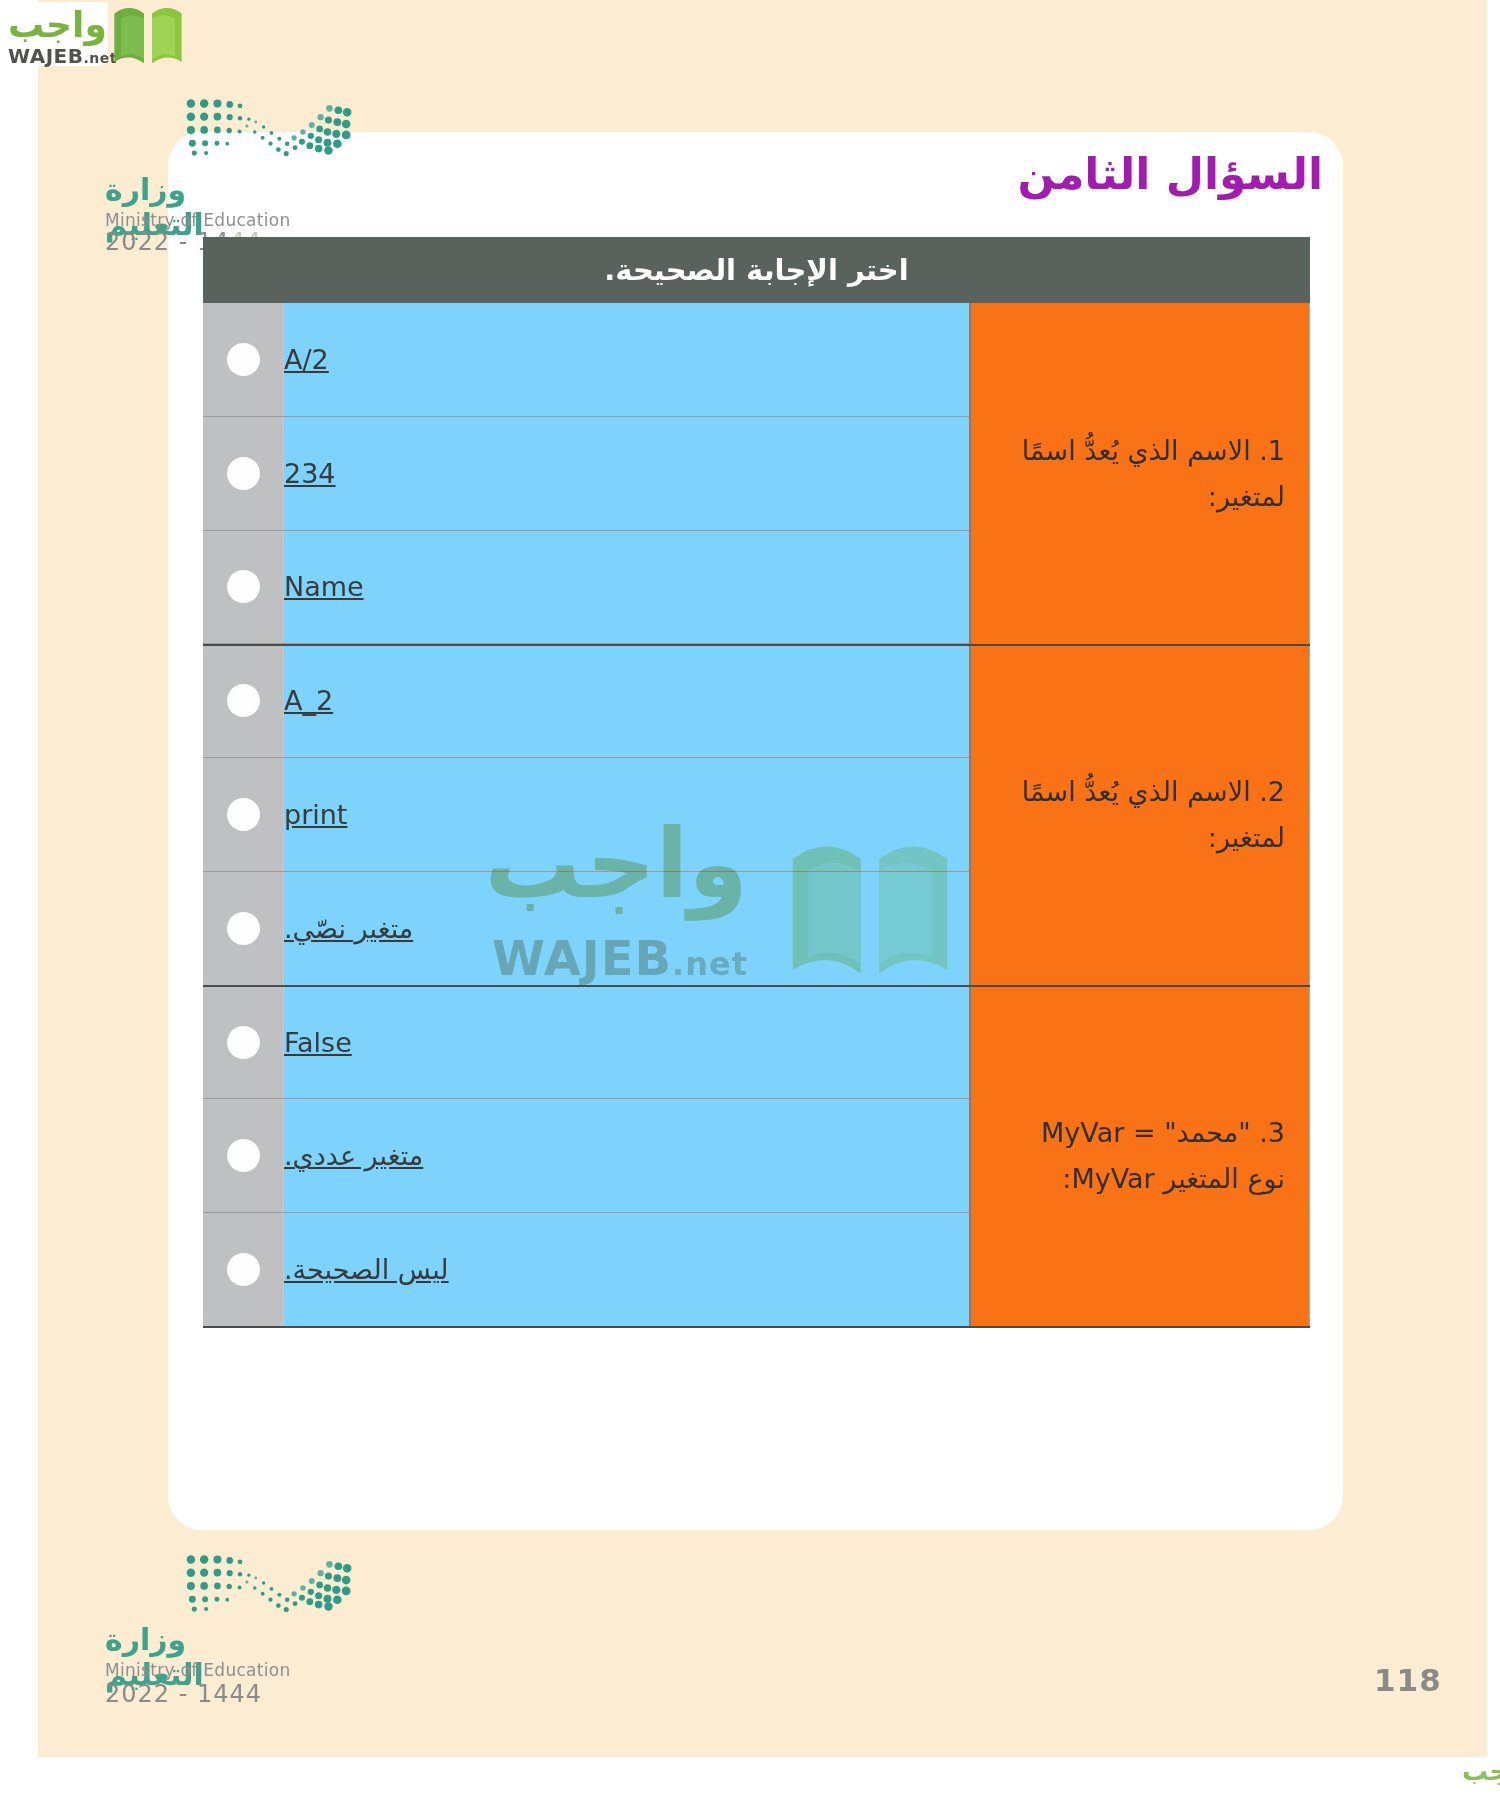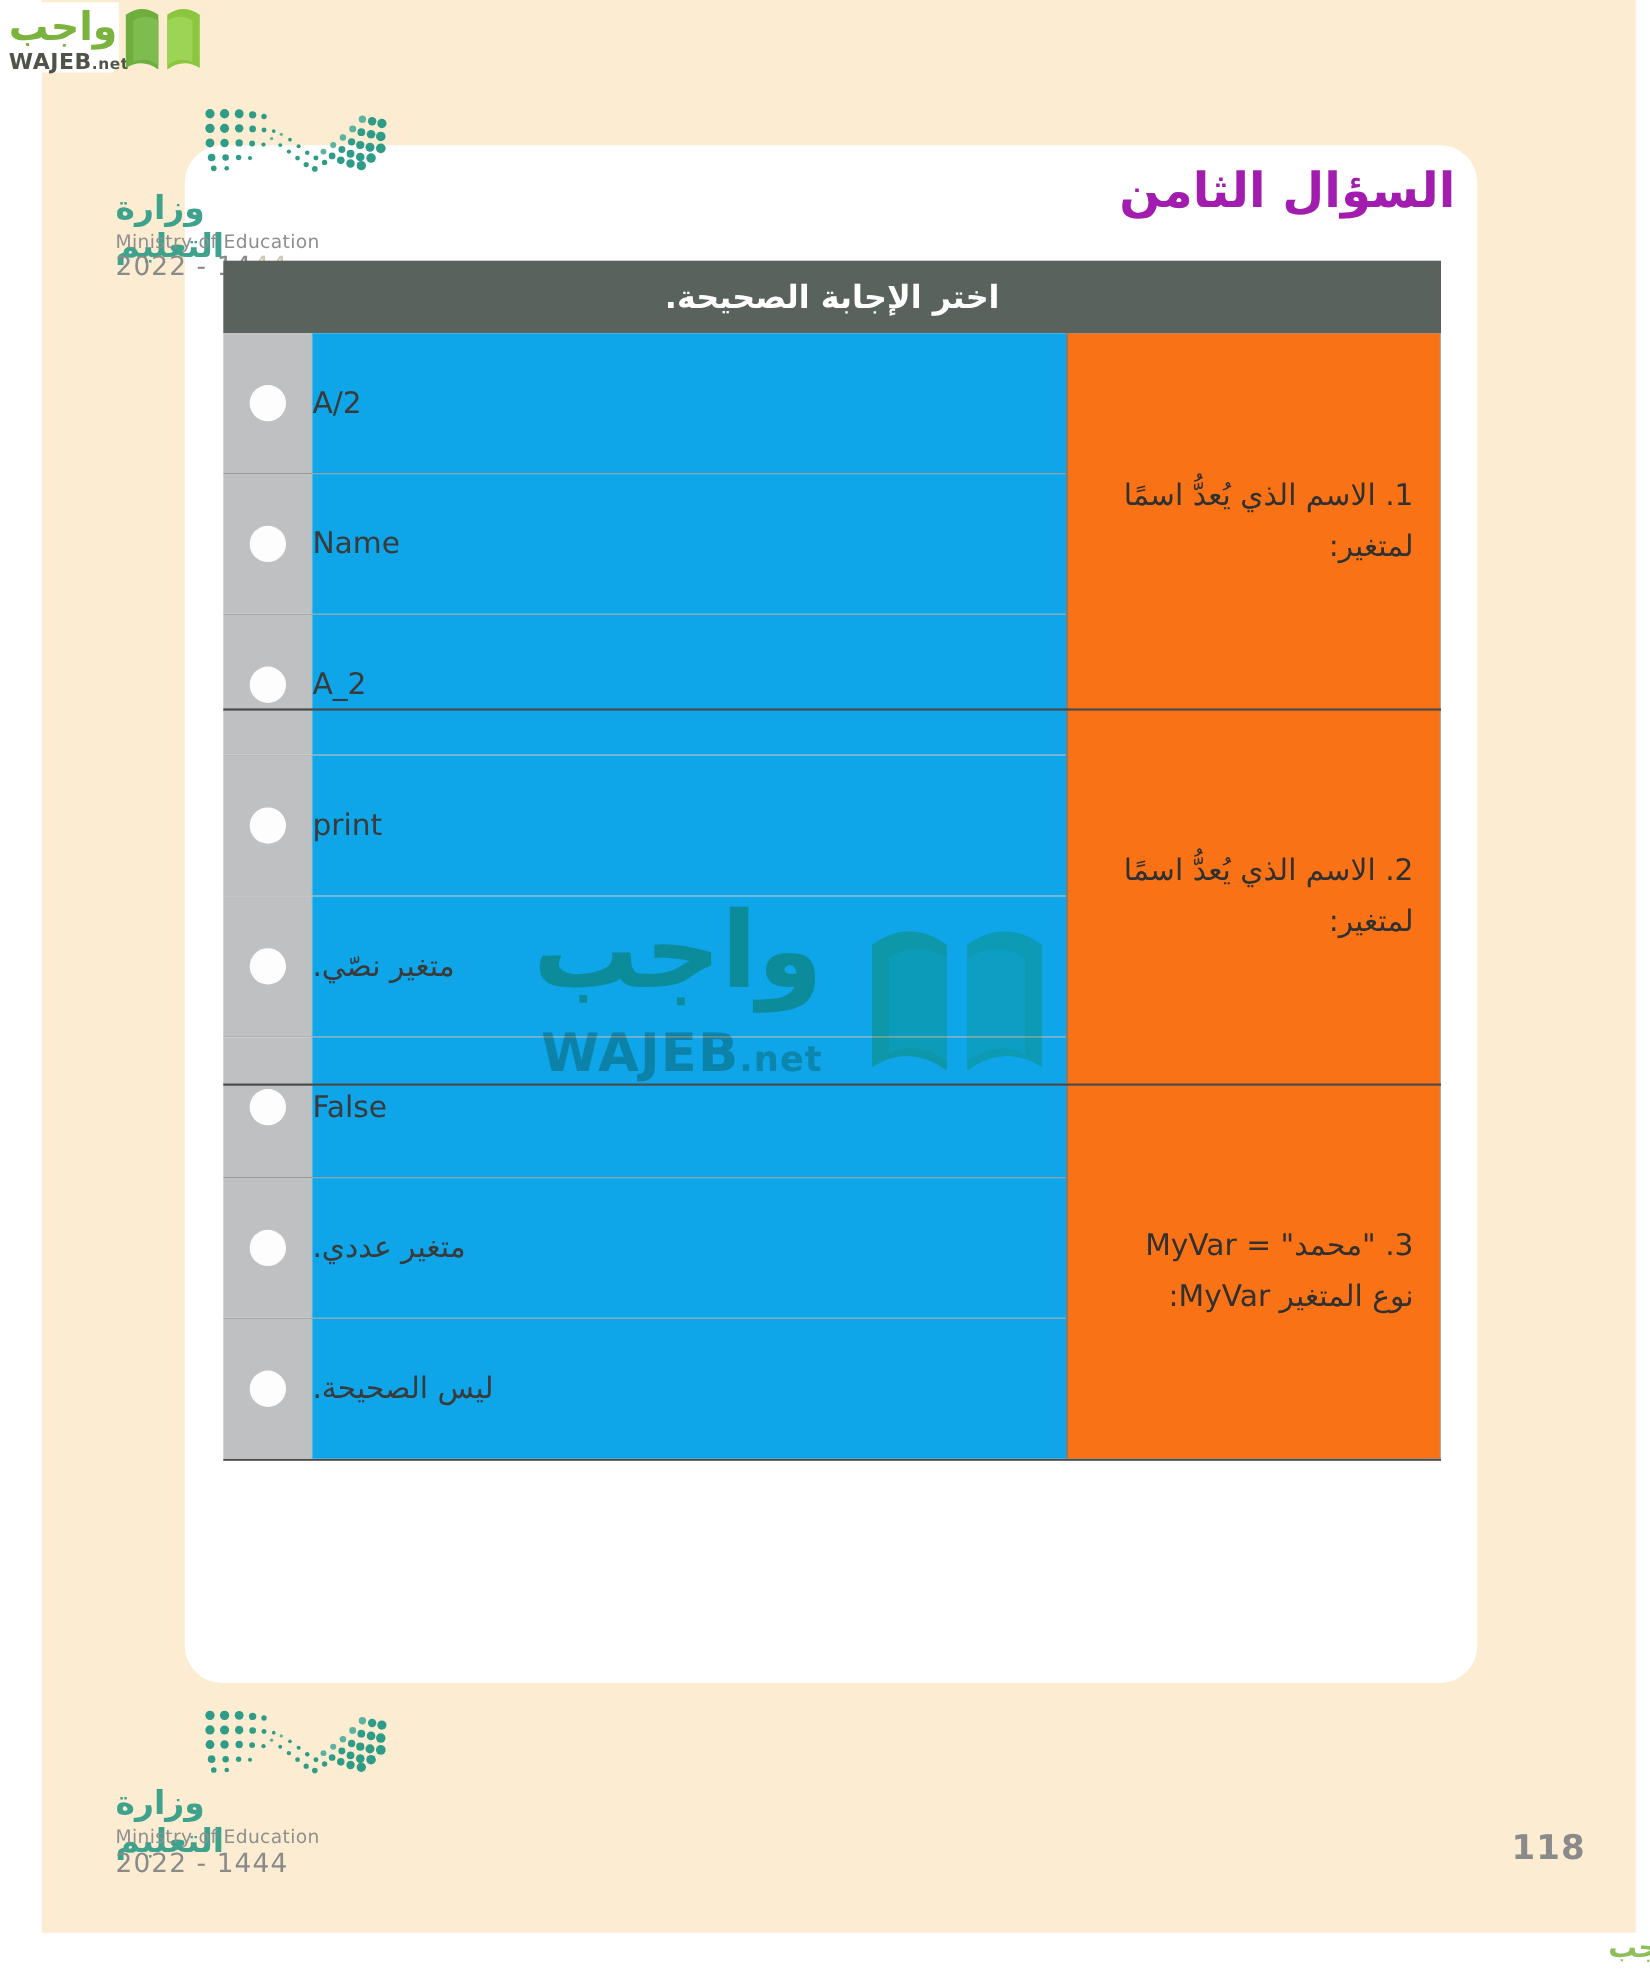--- a/index.html
+++ b/index.html
@@ -72,24 +72,24 @@
   .row{flex:1;display:flex;border-bottom:1px solid #9b9b9b;}
   .row:last-child{border-bottom:none;}
   .rcell{
     width:80px;background:#bfc0c2;
     display:flex;align-items:center;justify-content:center;
   }
   .radio{
     width:33px;height:33px;border-radius:50%;background:#fdfdfd;display:block;
   }
   .acell{
-    flex:1;background:#0ea5e9;border-left:1px solid #c8c8c8;
+    flex:1;background:#7dd3fc;border-left:1px solid #c8c8c8;
     display:flex;align-items:center;justify-content:flex-end;
     padding-right:26px;direction:rtl;
-    font-size:27px;color:#3a3a3a;
+    font-size:27px;color:#3a3a3a;text-decoration:underline;
   }
   .qcol{
     position:absolute;right:0;top:0;width:338px;height:100%;
     background:#f97316;border-left:2px solid #7d7d7d;border-right:1px solid #a9a9a9;
     display:flex;flex-direction:column;
   }
   .qcell{
     flex:1;display:flex;flex-direction:column;justify-content:center;
     padding:0 24px 0 10px;text-align:right;direction:rtl;
     font-size:27px;color:#303030;line-height:46px;
@@ -218,20 +218,28 @@
           </div>
         <div class="acell">
             <span>A/2</span>
           </div>
       </div>
       <div class="row">
         <div class="rcell">
             <span class="radio"></span>
           </div>
         <div class="acell">
+            <span>234</span>
+          </div>
+      </div>
+      <div class="row">
+        <div class="rcell">
+            <span class="radio"></span>
+          </div>
+        <div class="acell">
             <span>Name</span>
           </div>
       </div>
       <div class="row">
         <div class="rcell">
             <span class="radio"></span>
           </div>
         <div class="acell">
             <span>A_2</span>
           </div>

